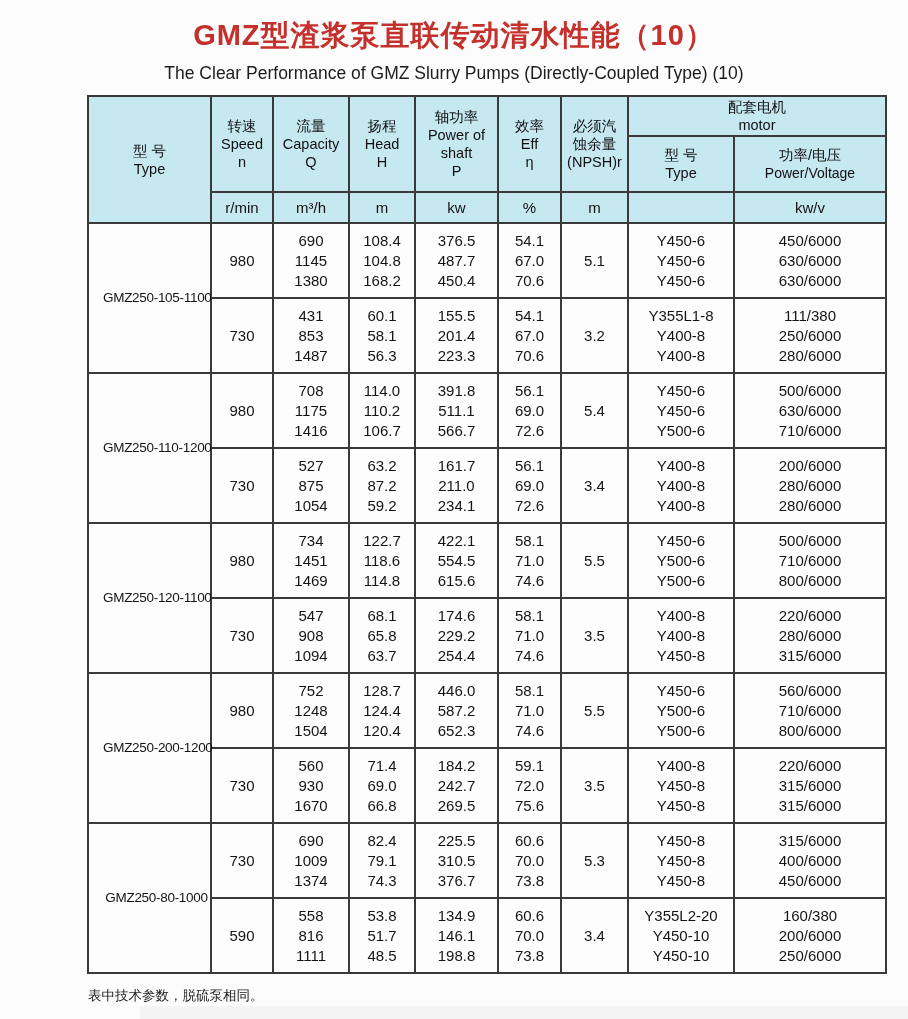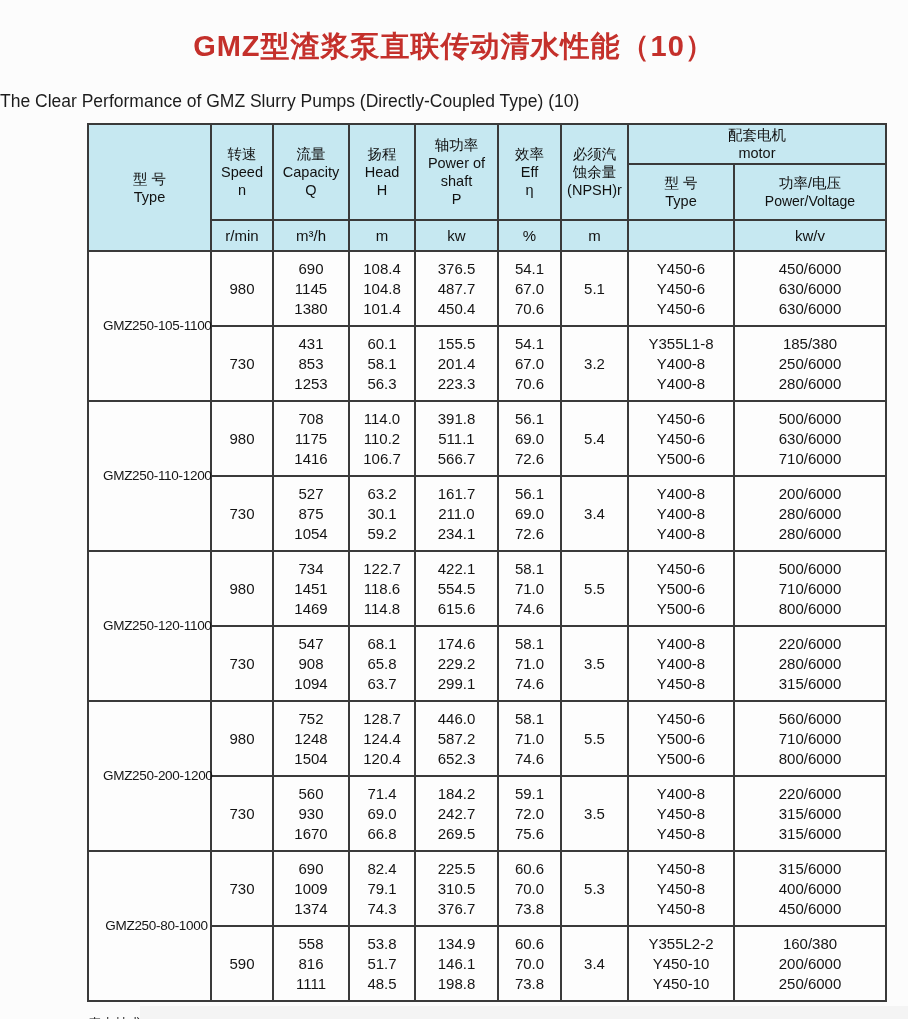--- a/index.html
+++ b/index.html
@@ -7,30 +7,30 @@
   .page {
     position: relative;
     width: 908px;
     height: 1019px;
     background: #fcfcfc;
     font-family: "Liberation Sans", sans-serif;
     color: #1a1a1a;
     overflow: hidden;
   }
   .title-cn {
-    padding-top: 27px;
+    padding-top: 16px;
     text-align: center;
     font-size: 29px;
     font-weight: bold;
     letter-spacing: 1px;
     color: #c4302b;
   }
   .title-en {
-    margin-top: 24px;
-    text-align: left;
+    margin-top: 7px;
+    text-align: center;
     font-size: 17.5px;
     color: #1c1c1c;
   }
   table.spec {
     margin-left: 87px;
     margin-top: 11px;
     width: 798px;
     border-collapse: collapse;
     table-layout: fixed;
   }
@@ -169,21 +169,21 @@
             <div>980</div>
           </td>
           <td>
             <div>690</div>
             <div>1145</div>
             <div>1380</div>
           </td>
           <td>
             <div>108.4</div>
             <div>104.8</div>
-            <div>101.4</div>
+            <div>168.2</div>
           </td>
           <td>
             <div>376.5</div>
             <div>487.7</div>
             <div>450.4</div>
           </td>
           <td>
             <div>54.1</div>
             <div>67.0</div>
             <div>70.6</div>
@@ -202,21 +202,21 @@
             <div>630/6000</div>
           </td>
         </tr>
         <tr>
           <td>
             <div>730</div>
           </td>
           <td>
             <div>431</div>
             <div>853</div>
-            <div>1253</div>
+            <div>1487</div>
           </td>
           <td>
             <div>60.1</div>
             <div>58.1</div>
             <div>56.3</div>
           </td>
           <td>
             <div>155.5</div>
             <div>201.4</div>
             <div>223.3</div>
@@ -228,21 +228,21 @@
           </td>
           <td>
             <div>3.2</div>
           </td>
           <td>
             <div>Y355L1-8</div>
             <div>Y400-8</div>
             <div>Y400-8</div>
           </td>
           <td>
-            <div>185/380</div>
+            <div>111/380</div>
             <div>250/6000</div>
             <div>280/6000</div>
           </td>
         </tr>
         <tr>
           <td rowspan="2" class="model-cell">GMZ250-110-1200</td>
           <td>
             <div>980</div>
           </td>
           <td>
@@ -283,21 +283,21 @@
           <td>
             <div>730</div>
           </td>
           <td>
             <div>527</div>
             <div>875</div>
             <div>1054</div>
           </td>
           <td>
             <div>63.2</div>
-            <div>30.1</div>
+            <div>87.2</div>
             <div>59.2</div>
           </td>
           <td>
             <div>161.7</div>
             <div>211.0</div>
             <div>234.1</div>
           </td>
           <td>
             <div>56.1</div>
             <div>69.0</div>
@@ -366,21 +366,21 @@
             <div>1094</div>
           </td>
           <td>
             <div>68.1</div>
             <div>65.8</div>
             <div>63.7</div>
           </td>
           <td>
             <div>174.6</div>
             <div>229.2</div>
-            <div>299.1</div>
+            <div>254.4</div>
           </td>
           <td>
             <div>58.1</div>
             <div>71.0</div>
             <div>74.6</div>
           </td>
           <td>
             <div>3.5</div>
           </td>
           <td>
@@ -531,21 +531,21 @@
           </td>
           <td>
             <div>60.6</div>
             <div>70.0</div>
             <div>73.8</div>
           </td>
           <td>
             <div>3.4</div>
           </td>
           <td>
-            <div>Y355L2-2</div>
+            <div>Y355L2-20</div>
             <div>Y450-10</div>
             <div>Y450-10</div>
           </td>
           <td>
             <div>160/380</div>
             <div>200/6000</div>
             <div>250/6000</div>
           </td>
         </tr>
       </tbody>

